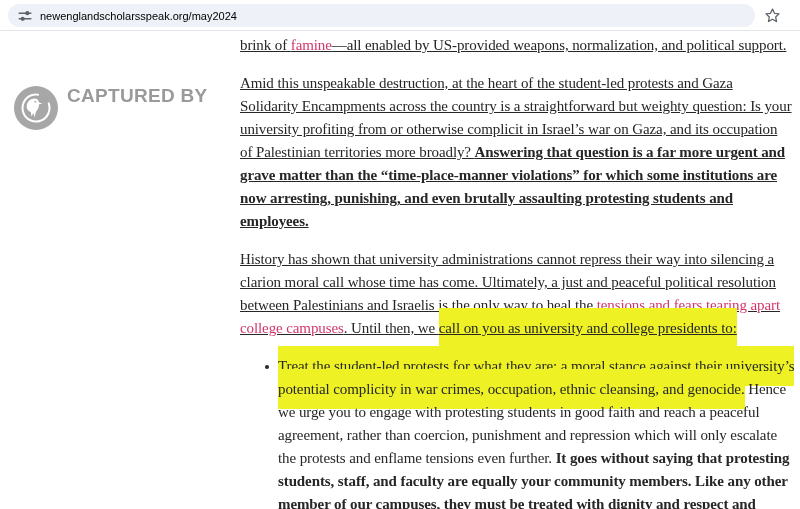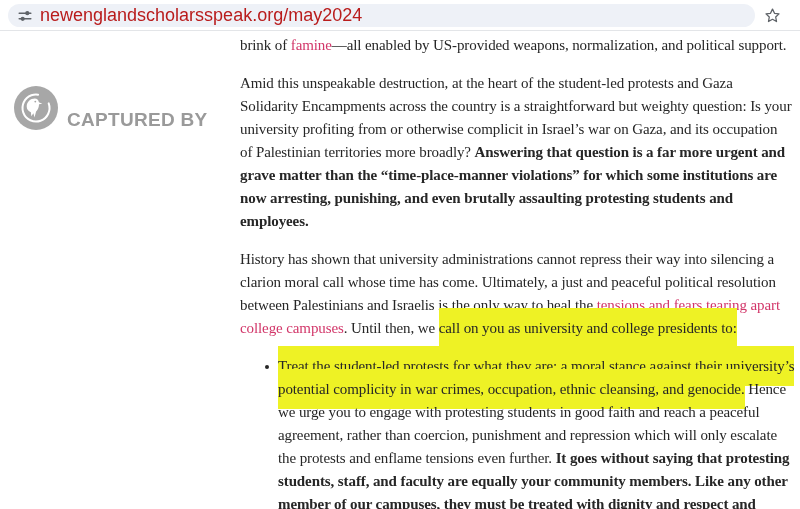--- a/index.html
+++ b/index.html
@@ -7,36 +7,36 @@
     width:800px;height:509px;overflow:hidden;background:#fff;
     font-family:"Liberation Serif", serif;position:relative;
   }
   
   .toolbar{position:relative;height:30px;background:#fff;border-bottom:1px solid #e3e5e8;}
   .omnibox{
     position:absolute;left:8px;top:4px;width:747px;height:23px;border-radius:12px;
     background:#eef1f7;display:flex;align-items:center;padding:0 10px;box-sizing:border-box;
   }
   .url{
-    font-family:"Liberation Sans", sans-serif;font-size:18px;color:#b91c1c;
+    font-family:"Liberation Sans", sans-serif;font-size:11px;color:#000000;
     margin-left:8px;white-space:nowrap;
   }
   .star-btn{position:absolute;right:19px;top:7px;width:17px;height:17px;cursor:pointer;}
   
   .page{position:relative;height:478px;background:#fff;}
-  .watermark{position:absolute;left:14px;top:55px;display:flex;align-items:flex-end;gap:9px;}
+  .watermark{position:absolute;left:14px;top:55px;display:flex;align-items:flex-start;gap:9px;}
   .wm-text{
     font-family:"Liberation Sans", sans-serif;font-weight:700;font-size:19px;
     line-height:20px;color:var(--watermark,#9a9a9a);letter-spacing:0.3px;white-space:nowrap;
   }
   .article{
     margin-left:240px;width:557px;padding-top:3px;
     font-size:15px;line-height:23px;color:var(--text,#262626);letter-spacing:-0.1px;
   }
-  .para{margin:0 4px 15px 0;}
+  .para{margin:0 4px 15px 0;text-decoration:underline;}
   .bullet-item{position:relative;padding-left:38px;margin:0 0 15px 0;}
   .dot{position:absolute;left:25px;top:10px;width:4px;height:4px;border-radius:50%;background:var(--text,#262626);}
   .s-link{color:var(--link,#d23669);cursor:pointer;}
   .s-bold{font-weight:700;}
   .s-highlight{background:var(--highlight,#eef225);padding:12px 0;}
 </style>
 </head>
 <body>
 
 <div class="toolbar">

